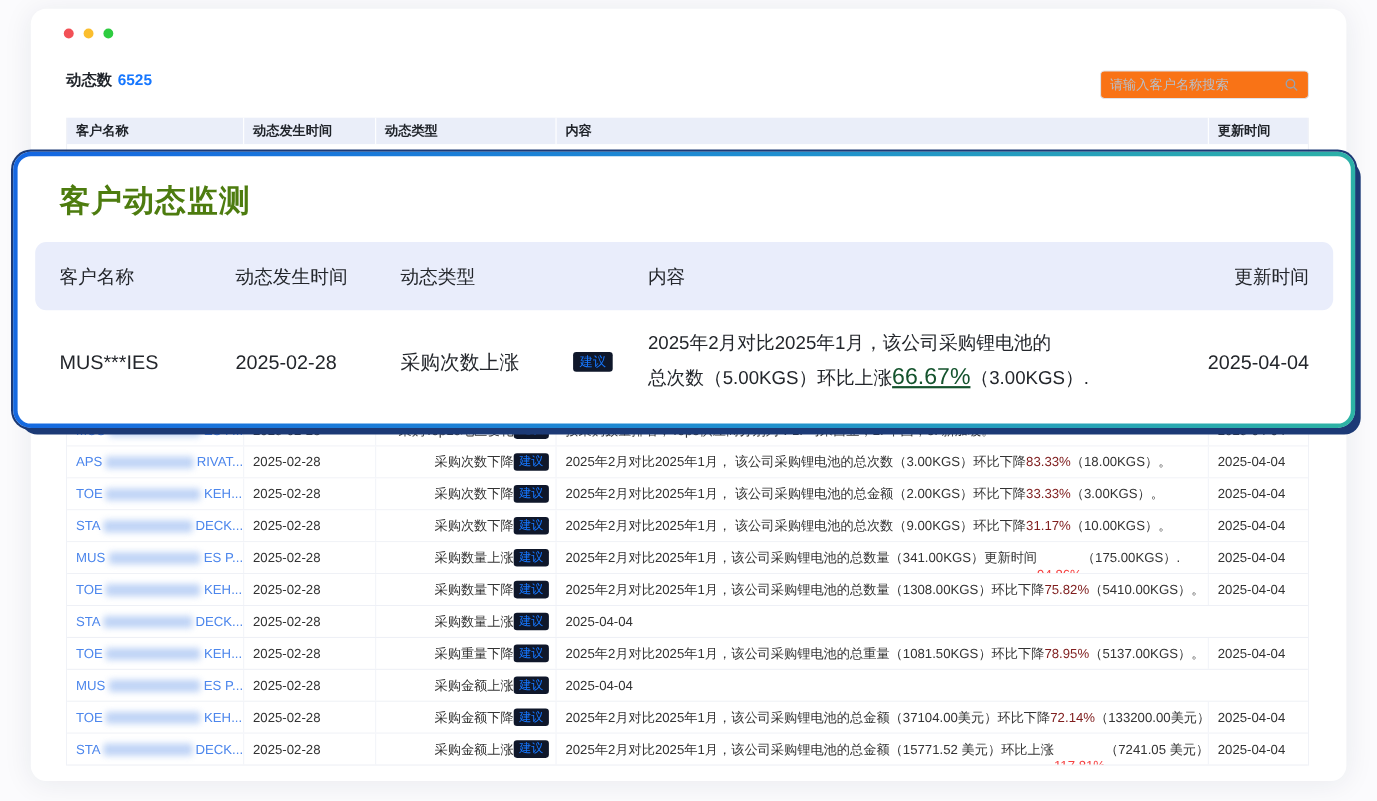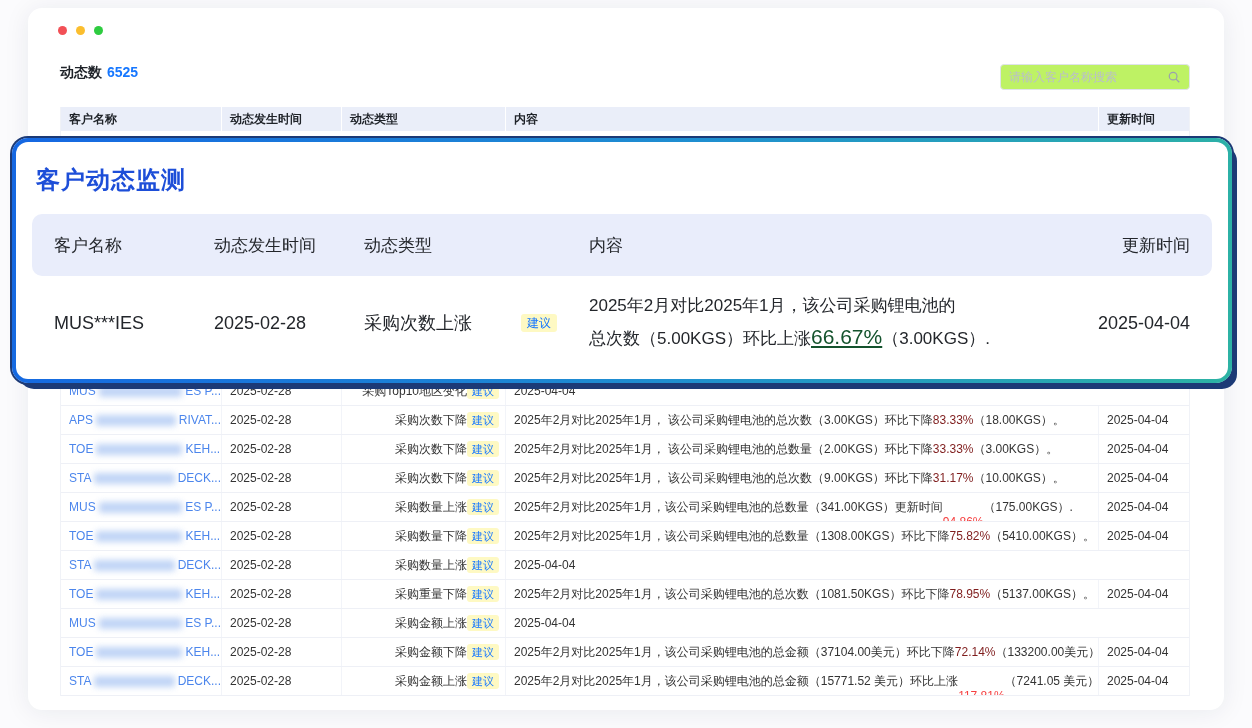--- a/index.html
+++ b/index.html
@@ -22,21 +22,21 @@
   .dot-zoom  { background:#2ecc40; }
 
   .page-head {
     position:absolute; left:32px; top:56px; width:1130px;
     display:flex; justify-content:space-between; align-items:flex-start;
   }
   .page-title { font-size:14px; font-weight:bold; color:#1f2329; }
   .page-title .count { color:#1677ff; margin-left:5px; }
   .search-box {
     width:190px; height:26px; border:1px solid #dfe3ea; border-radius:4px;
-    display:flex; align-items:center; padding:0 8px; background:#bef264;
+    display:flex; align-items:center; padding:0 8px; background:#f97316;
   }
   .search-box input {
     border:none; outline:none; flex:1; font-size:12px; color:#333;
     font-family:inherit; background:transparent; min-width:0;
   }
   .search-box input::placeholder { color:#b9bfc9; }
   .search-icon { width:14px; height:14px; color:#9aa1ad; flex:none; }
 
   
   .bg-table {
@@ -62,36 +62,36 @@
   }
   .bg-row .cell { height:100%; display:flex; align-items:center; border-right:1px solid #f2f4f9; overflow:hidden; }
   .bg-row .cell:last-child { border-right:none; }
   .name-cell { color:#4c86ec; white-space:nowrap; }
   .name-blur {
     display:inline-block; width:86px; height:11px; margin:0 3px;
     background:#abc6f3; filter:blur(3px); border-radius:2px; opacity:.75;
   }
   .type-cell { justify-content:flex-end; padding-right:6px; }
   .badge {
-    font-size:11px; color:#1677ff; background:#fef9c3;
+    font-size:11px; color:#1677ff; background:#0f172a;
     border-radius:3px; padding:1px 5px; line-height:14px; flex:none;
   }
   .content-cell { white-space:nowrap; }
   .pct-up   { color:#f53f3f;margin-top:30px; }
   .pct-down { color:#7f1d1d; }
 
   
   .overlay-ring {
     position:absolute; left:12px; top:138px; width:1220px; z-index:10;
     border-radius:16px; padding:4px;
     background:linear-gradient(100deg,#1567e2 0%,#1f8fd0 55%,#2db3a4 100%);
     box-shadow:0 0 0 2px #1c3a76, 6px 7px 0 -1px #1c3a76;
   }
   .overlay-card { background:#fff; border-radius:12px; padding:22px 16px 24px; }
-  .ov-title { font-size:24px; font-weight:bold; color:#1d4ed8; margin-left:4px; letter-spacing:1px; }
+  .ov-title { font-size:28px; font-weight:bold; color:#4d7c0f; margin-left:22px; letter-spacing:1px; }
   .ov-header {
     margin-top:18px; background:#e9edfb; border-radius:10px; height:62px;
     display:flex; align-items:center; font-size:17px; color:#23262b;
     font-weight:500; padding:0 22px;
   }
   .ov-name { width:160px; flex:none; }
   .ov-date { width:150px; flex:none; }
   .ov-type { width:225px; flex:none; display:flex; align-items:center; justify-content:space-between; padding-right:32px; }
   .ov-content { flex:1; min-width:0; }
   .ov-upd  { width:110px; flex:none; text-align:right; }
@@ -140,20 +140,25 @@
     <div class="cell c-name name-cell">
             <span>MUS</span>
             <span class="name-blur"></span>
             <span>ES P...</span>
           </div>
     <div class="cell c-date">2025-02-28</div>
     <div class="cell c-type type-cell">
             <span>采购Top10地区变化</span>
             <span class="badge">建议</span>
           </div>
+    <div class="cell c-content content-cell">
+            <span>按采购数量排名，Top3供应商分别为：1. 马来西亚；2. 中国；3. 新加坡。</span>
+            <span></span>
+            <span></span>
+          </div>
     <div class="cell c-upd">2025-04-04</div>
   </div>
 
   <div class="bg-row">
     <div class="cell c-name name-cell">
             <span>APS</span>
             <span class="name-blur"></span>
             <span>RIVAT...</span>
           </div>
     <div class="cell c-date">2025-02-28</div>
@@ -174,21 +179,21 @@
             <span>TOE</span>
             <span class="name-blur"></span>
             <span>KEH...</span>
           </div>
     <div class="cell c-date">2025-02-28</div>
     <div class="cell c-type type-cell">
             <span>采购次数下降</span>
             <span class="badge">建议</span>
           </div>
     <div class="cell c-content content-cell">
-            <span>2025年2月对比2025年1月， 该公司采购锂电池的总数量（2.00KGS）环比下降</span>
+            <span>2025年2月对比2025年1月， 该公司采购锂电池的总金额（2.00KGS）环比下降</span>
             <span class="pct-down">33.33%</span>
             <span>（3.00KGS）。</span>
           </div>
     <div class="cell c-upd">2025-04-04</div>
   </div>
 
   <div class="bg-row">
     <div class="cell c-name name-cell">
             <span>STA</span>
             <span class="name-blur"></span>
@@ -264,21 +269,21 @@
             <span>TOE</span>
             <span class="name-blur"></span>
             <span>KEH...</span>
           </div>
     <div class="cell c-date">2025-02-28</div>
     <div class="cell c-type type-cell">
             <span>采购重量下降</span>
             <span class="badge">建议</span>
           </div>
     <div class="cell c-content content-cell">
-            <span>2025年2月对比2025年1月，该公司采购锂电池的总次数（1081.50KGS）环比下降</span>
+            <span>2025年2月对比2025年1月，该公司采购锂电池的总重量（1081.50KGS）环比下降</span>
             <span class="pct-down">78.95%</span>
             <span>（5137.00KGS）。</span>
           </div>
     <div class="cell c-upd">2025-04-04</div>
   </div>
 
   <div class="bg-row">
     <div class="cell c-name name-cell">
             <span>MUS</span>
             <span class="name-blur"></span>

